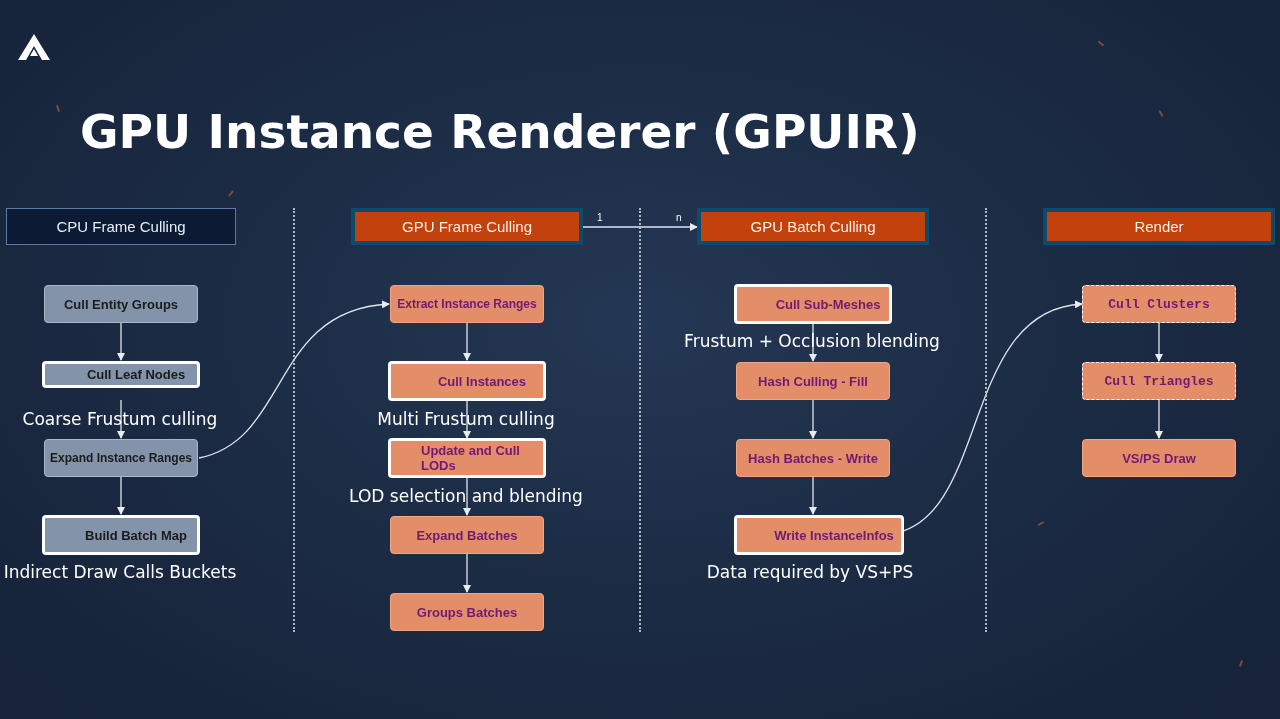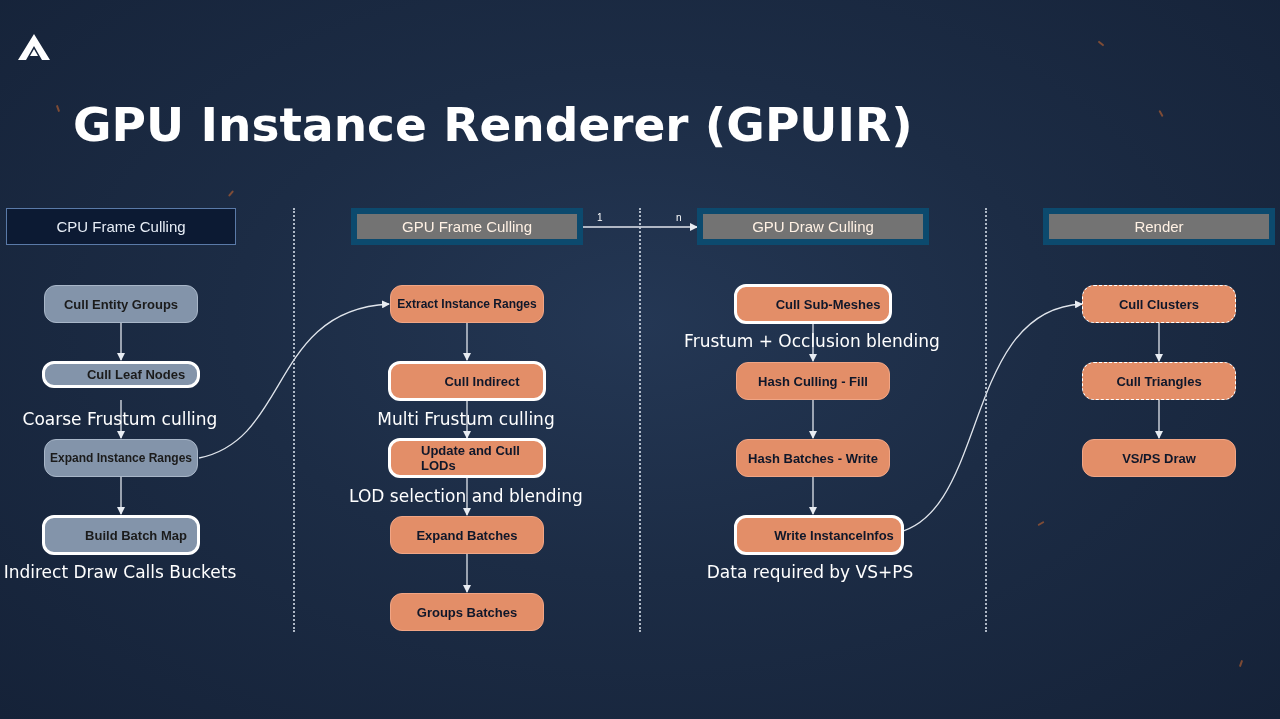--- a/index.html
+++ b/index.html
@@ -3,44 +3,44 @@
 <meta charset="utf-8">
 <style>
   html, body { margin: 0; padding: 0; }
   body {
     width: 1280px; height: 719px; overflow: hidden; position: relative;
     background: radial-gradient(ellipse at 50% 45%, #243754 0%, #1c2c45 45%, #152238 100%);
     font-family: "Liberation Sans", sans-serif;
   }
   .logo { position: absolute; left: 18px; top: 34px; width: 32px; height: 26px; }
   .title {
-    position: absolute; left: 72px; top: 96px; margin: 1px;
+    position: absolute; left: 72px; top: 96px; margin: 8px;
     font-family: "DejaVu Sans", sans-serif; font-weight: bold;
     font-size: 47px; color: #ffffff; letter-spacing: 0px;
   }
   .header {
     position: absolute; height: 37px; width: 230px; top: 208px;
     display: flex; align-items: center; justify-content: center;
     font-size: 15px; color: #fff1e4; box-sizing: border-box;
   }
   .header.cpu { left: 6px; background: #0c1a33; border: 1px solid #5a7aa8; color: #e8eef7; }
-  .header.gpu { background: #737373; border: 6px solid #0c4a6e; }
+  .header.gpu { background: #c2410c; border: 4px solid #0c4a6e; }
   .divider {
     position: absolute; top: 208px; height: 424px; width: 0;
     border-left: 2px dotted #c9d2de; opacity: 0.85;
   }
   .node {
     position: absolute; width: 154px; height: 38px; box-sizing: border-box;
-    border-radius: 12px; display: flex; align-items: center; justify-content: center;
+    border-radius: 4px; display: flex; align-items: center; justify-content: center;
     font-size: 13px; font-weight: bold; color: #1b1b1b;
   }
   .node.grey { background: #8394aa; border: 1px solid #a8b6c8; }
-  .node.orange { background: #e38e68; border: 1px solid #f0a585; color: #0f172a; }
+  .node.orange { background: #e38e68; border: 1px solid #f0a585; color: #701a75; }
   .node.hl { border: 3px solid #ffffff; padding-left: 30px; }
-  .node.dashed { border: 1.5px dashed #ffffff; }
+  .node.dashed { border: 1.5px dashed #ffffff; font-family: Liberation Mono, monospace; }
   .annot {
     position: absolute; color: #ffffff; font-size: 17px;
     font-family: "DejaVu Sans", sans-serif; white-space: nowrap; transform: translateX(-50%);
   }
   svg.wires { position: absolute; left: 0; top: 0; width: 1280px; height: 719px; pointer-events: none; }
   .edge-label { position: absolute; color: #ffffff; font-size: 10px; }
   .spark { position: absolute; width: 2px; height: 7px; background: #d2692e; opacity: 0.55; border-radius: 1px; }
 </style>
 </head>
 <body>
@@ -92,32 +92,32 @@
 
 <span class="edge-label" style="left:597px;top:212px">1</span>
 <span class="edge-label" style="left:676px;top:212px">n</span>
 
 <div class="divider" style="left:293px"></div>
 <div class="divider" style="left:639px"></div>
 <div class="divider" style="left:985px"></div>
 
 <div class="header cpu">CPU Frame Culling</div>
 <div class="header gpu" style="left:351px;width:232px">GPU Frame Culling</div>
-<div class="header gpu" style="left:697px;width:232px">GPU Draw Culling</div>
+<div class="header gpu" style="left:697px;width:232px">GPU Batch Culling</div>
 <div class="header gpu" style="left:1043px;width:232px">Render</div>
 
 <div class="node grey" style="left:44px;top:285px">Cull Entity Groups</div>
 <div class="node grey hl" style="left:42px;top:361px;width:158px;height:27px">Cull Leaf Nodes</div>
 <div class="annot" style="left:120px;top:409px">Coarse Frustum culling</div>
 <div class="node grey" style="left:44px;top:439px;font-size:12px">Expand Instance Ranges</div>
 <div class="node grey hl" style="left:42px;top:515px;width:158px;height:40px">Build Batch Map</div>
 <div class="annot" style="left:120px;top:562px">Indirect Draw Calls Buckets</div>
 
 <div class="node orange" style="left:390px;top:285px;font-size:12px">Extract Instance Ranges</div>
-<div class="node orange hl" style="left:388px;top:361px;width:158px;height:40px">Cull Indirect</div>
+<div class="node orange hl" style="left:388px;top:361px;width:158px;height:40px">Cull Instances</div>
 <div class="annot" style="left:466px;top:409px">Multi Frustum culling</div>
 <div class="node orange hl" style="left:388px;top:438px;width:158px;height:40px">Update and Cull LODs</div>
 <div class="annot" style="left:466px;top:486px">LOD selection and blending</div>
 <div class="node orange" style="left:390px;top:516px">Expand Batches</div>
 <div class="node orange" style="left:390px;top:593px">Groups Batches</div>
 
 <div class="node orange hl" style="left:734px;top:284px;width:158px;height:40px">Cull Sub-Meshes</div>
 <div class="annot" style="left:812px;top:331px">Frustum + Occlusion blending</div>
 <div class="node orange" style="left:736px;top:362px">Hash Culling - Fill</div>
 <div class="node orange" style="left:736px;top:439px">Hash Batches - Write</div>

